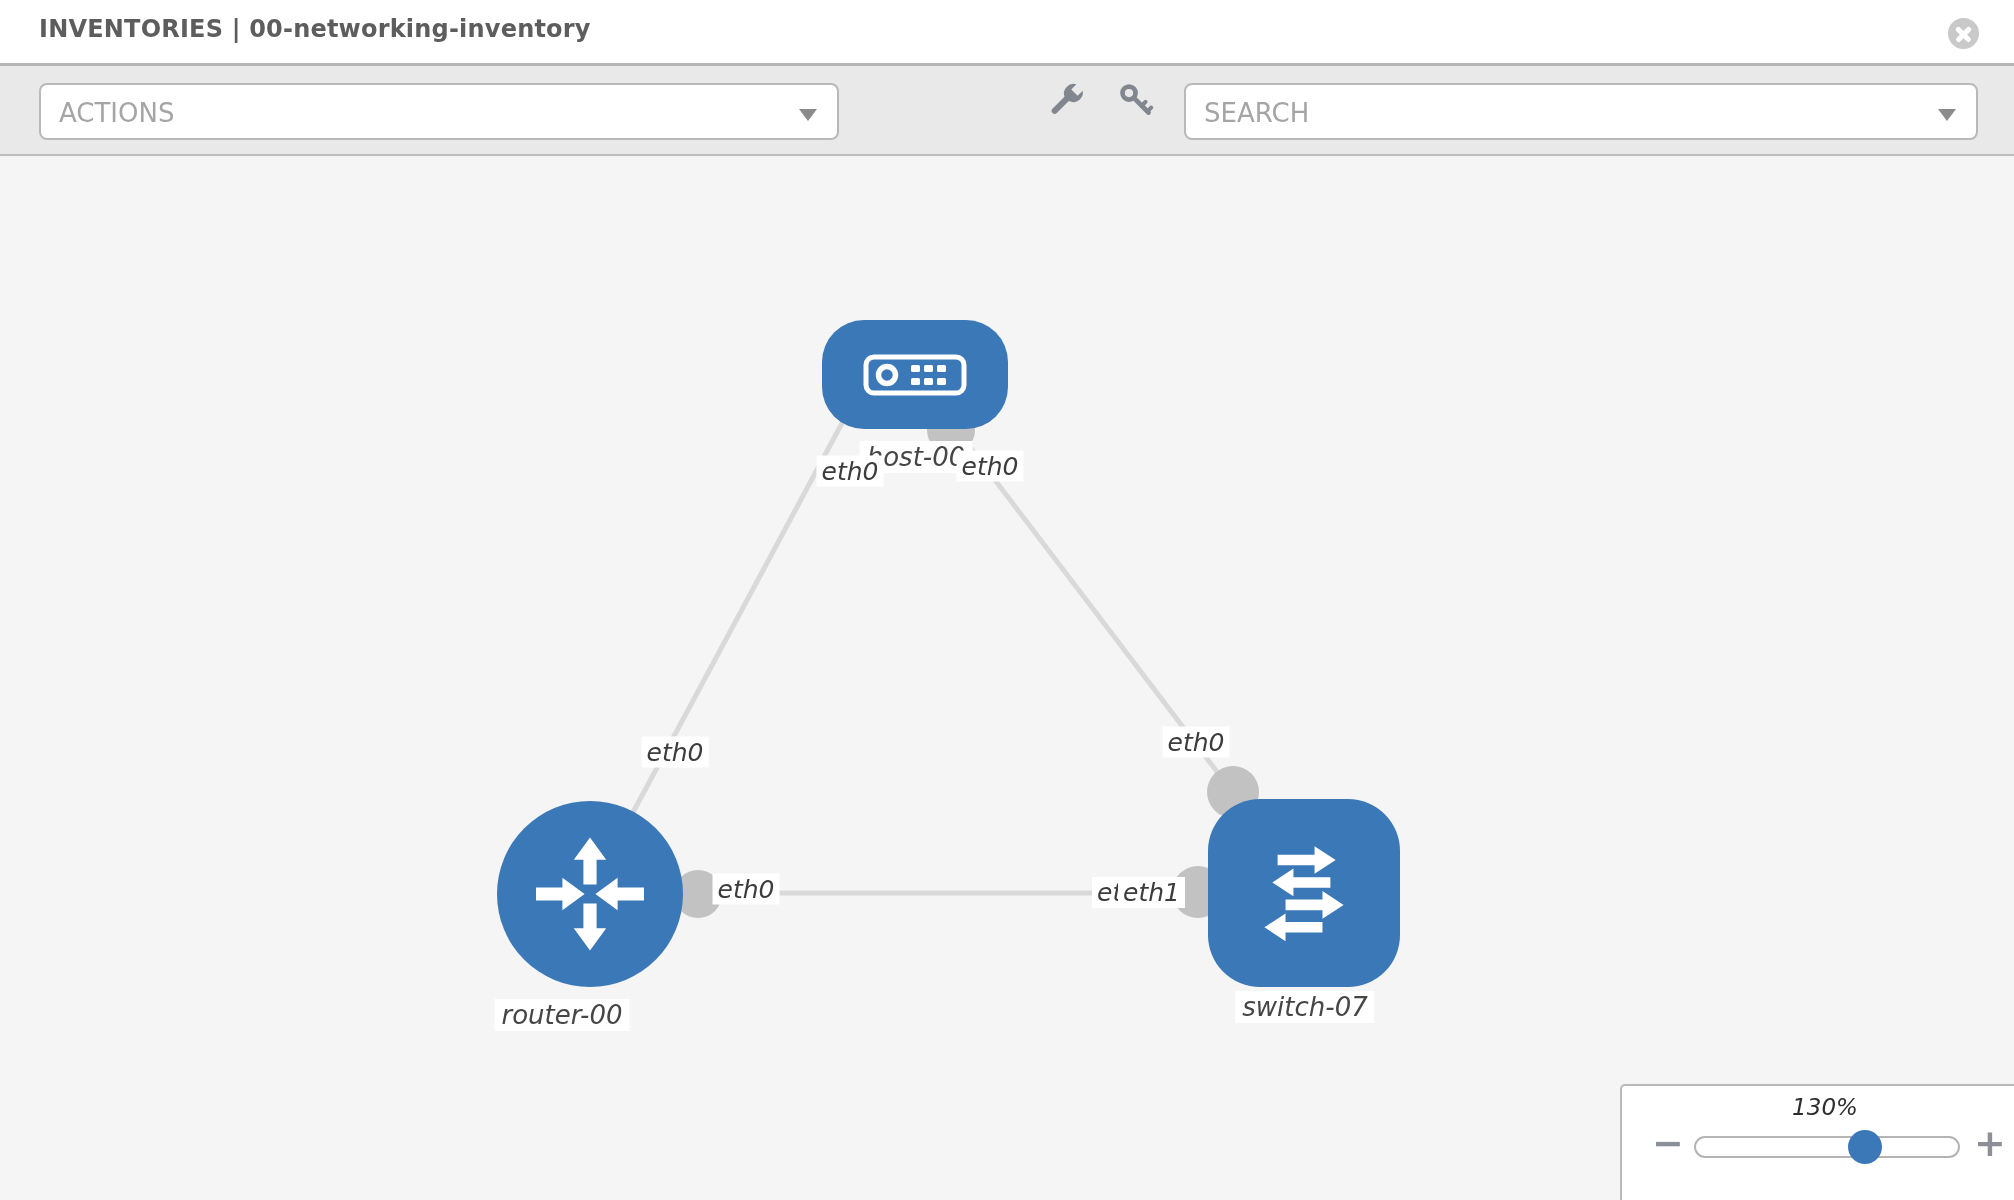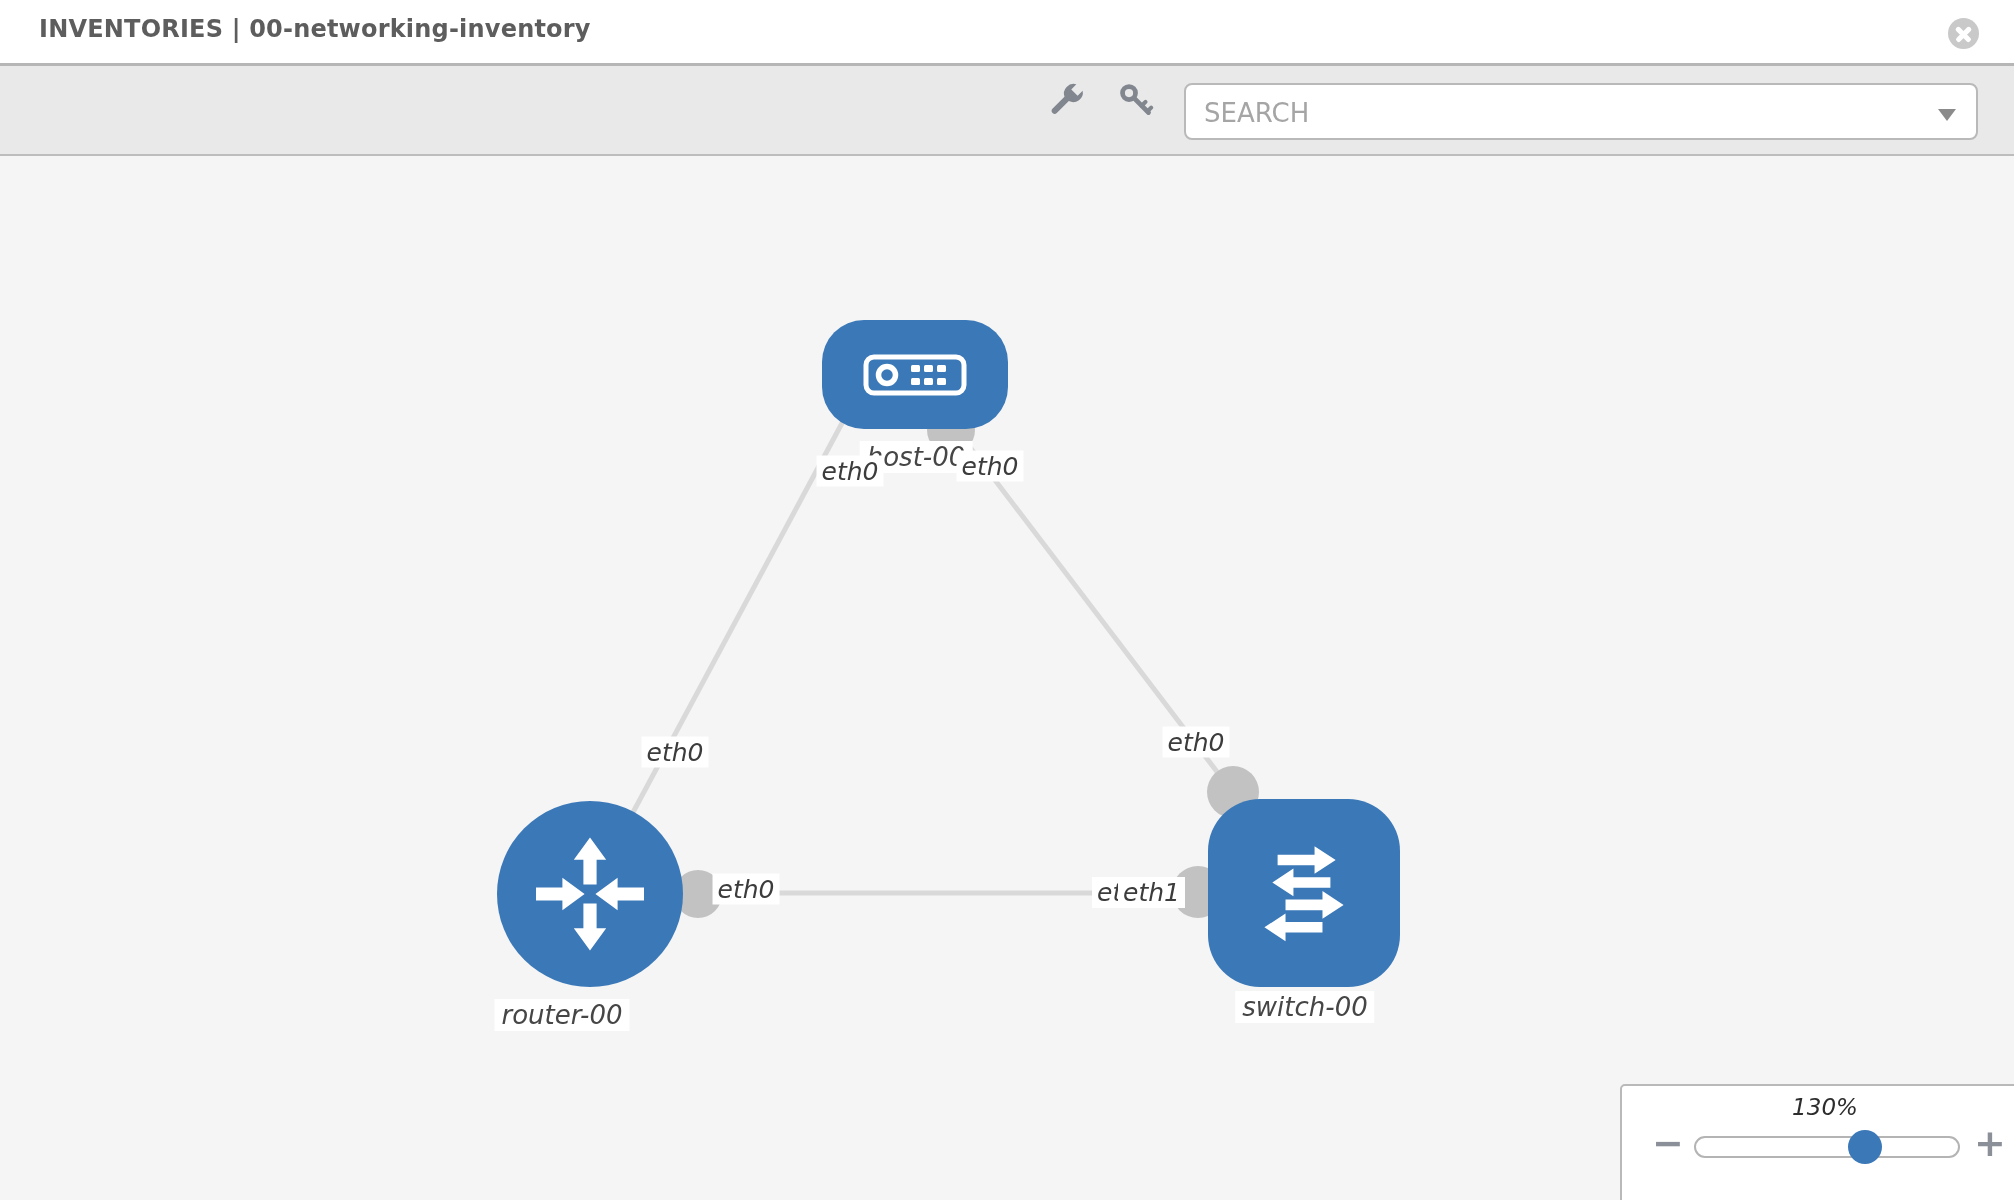--- a/index.html
+++ b/index.html
@@ -73,20 +73,24 @@
 
   <div class="hdr">
     <div class="hdr-title">INVENTORIES | 00-networking-inventory</div>
     <div class="close-btn">
       <div class="bar b1"></div>
       <div class="bar b2"></div>
     </div>
   </div>
 
   <div class="tbar">
+    <div class="select-box actions-box">
+      <span class="sel-label">ACTIONS</span>
+      <span class="caret"></span>
+    </div>
 
     <div class="tool-icon wrench">
       <svg width="38" height="38" viewBox="0 0 24 24">
         <path d="M21.9 6.1 L18.7 9.3 L14.7 5.3 L17.9 2.1
                  A6.1 6.1 0 0 0 10.4 9.9 L2.8 17.5
                  A1.95 1.95 0 0 0 5.55 20.25 L13.15 12.65
                  A6.1 6.1 0 0 0 21.9 6.1 Z" fill="#81868f"></path>
       </svg>
     </div>
     <div class="tool-icon key">
@@ -144,21 +148,21 @@
       <svg width="132" height="132" viewBox="0 0 100 100">
         <polygon points="30,21 58,21 58,14.5 74,25 58,35.5 58,29 30,29" fill="#ffffff"></polygon>
         <polygon points="70,38 42,38 42,31.5 26,42 42,52.5 42,46 70,46" fill="#ffffff"></polygon>
         <polygon points="36,55 64,55 64,48.5 80,59 64,69.5 64,63 36,63" fill="#ffffff"></polygon>
         <polygon points="64,72 36,72 36,65.5 20,76 36,86.5 36,80 64,80" fill="#ffffff"></polygon>
       </svg>
     </div>
 
     <div class="node-label" style="left:916px; top:299px;">host-00</div>
     <div class="node-label" style="left:562px; top:857px;">router-00</div>
-    <div class="node-label" style="left:1305px; top:849px;">switch-00</div>
+    <div class="node-label" style="left:1305px; top:849px;">switch-07</div>
 
     <span class="port-label pl-center" style="left:850px; top:313px;">eth0</span>
     <span class="port-label pl-center" style="left:990px; top:308px;">eth0</span>
     <span class="port-label pl-center" style="left:675px; top:594px;">eth0</span>
     <span class="port-label pl-center" style="left:1196px; top:584px;">eth0</span>
     <span class="port-label pl-center" style="left:746px; top:731px;">eth0</span>
 
     <span class="port-label" style="left:1092px; top:719px;">eth0</span>
     <span class="port-label" style="left:1118px; top:719px;">eth1</span>
 

